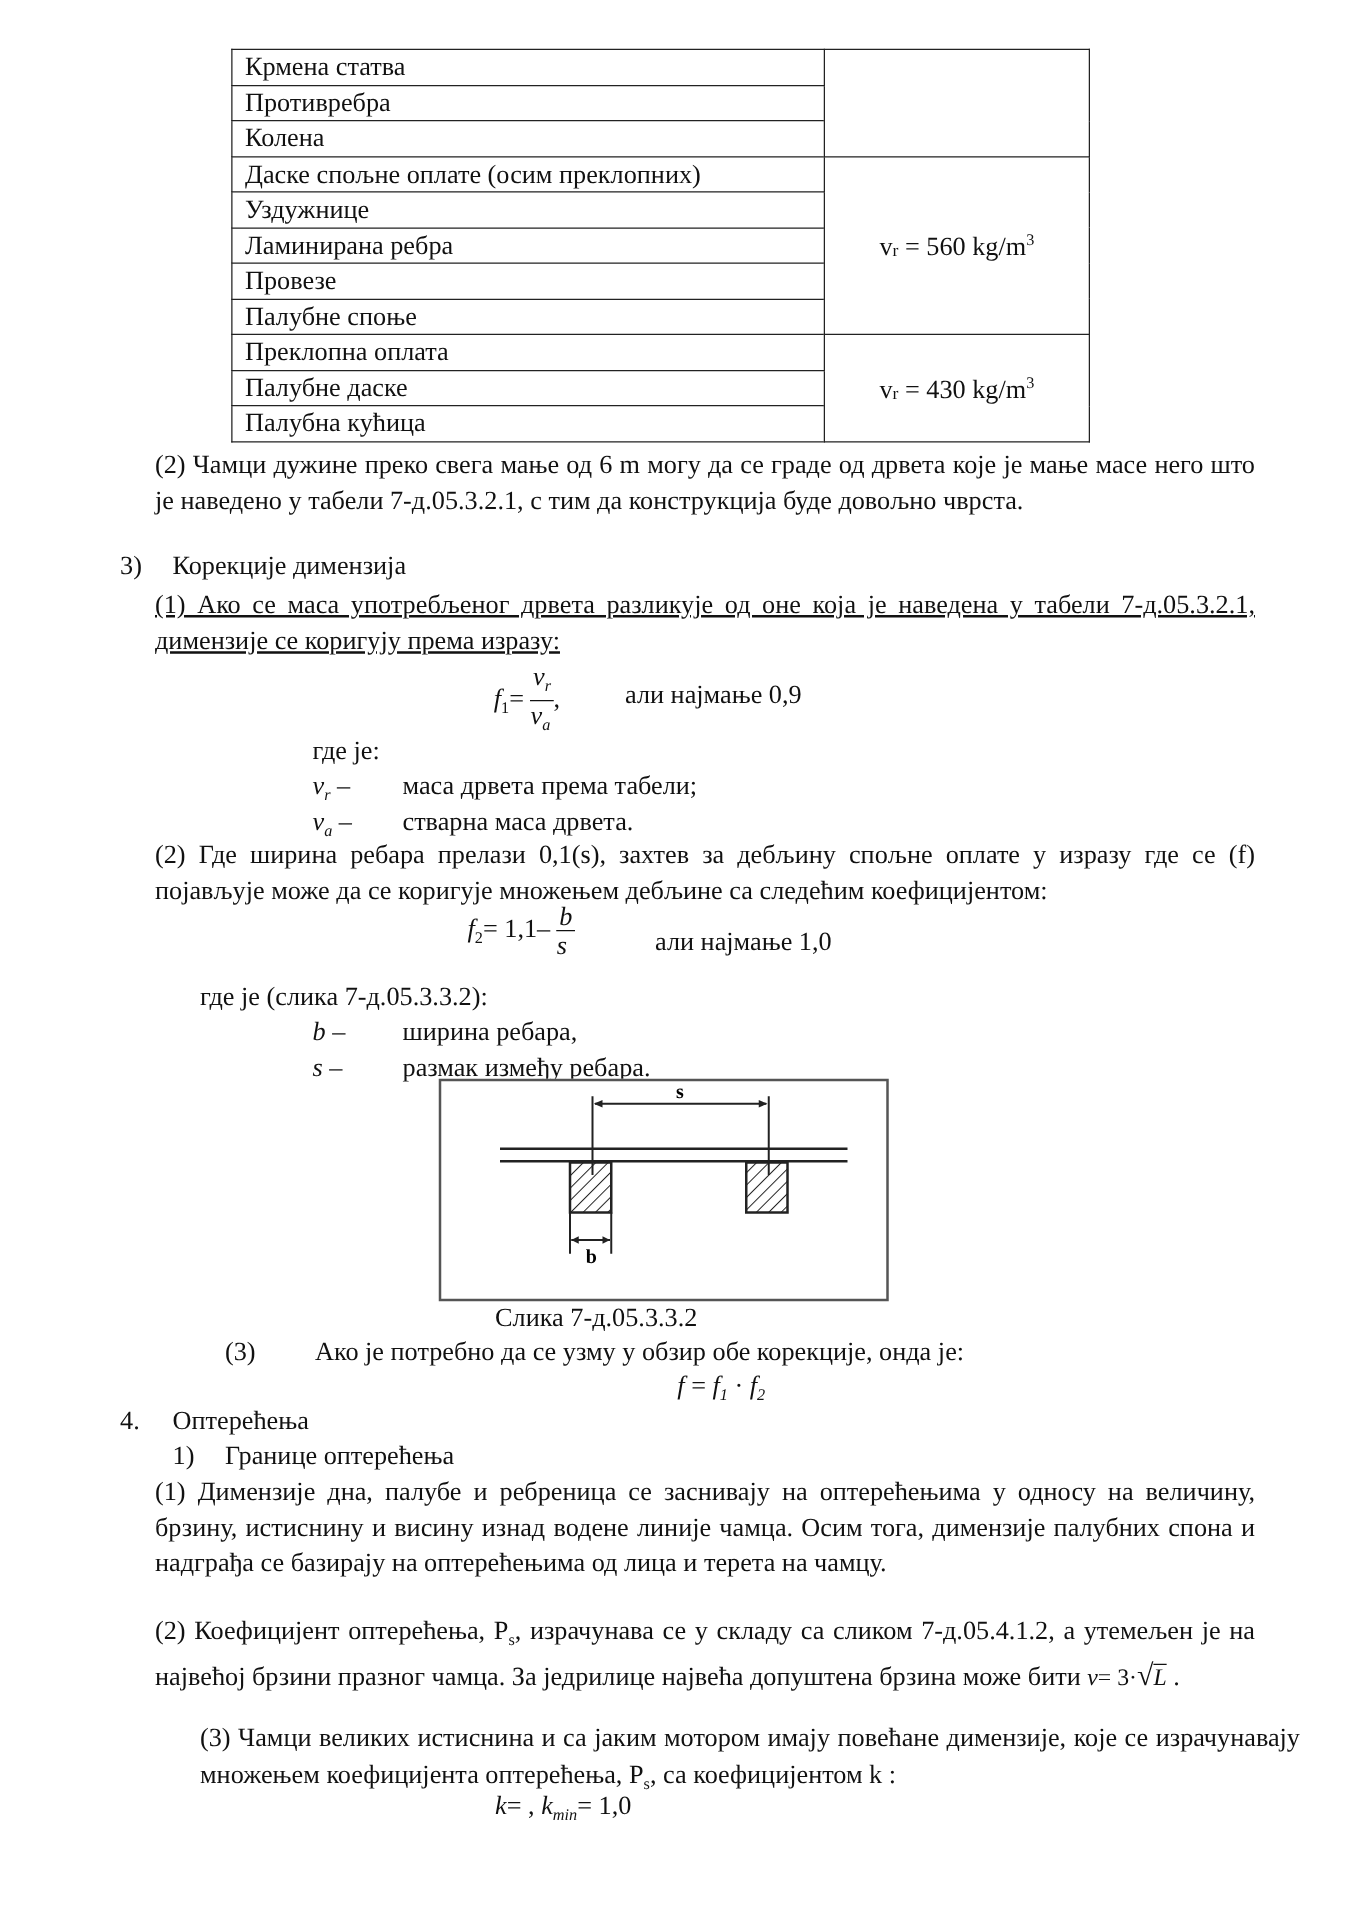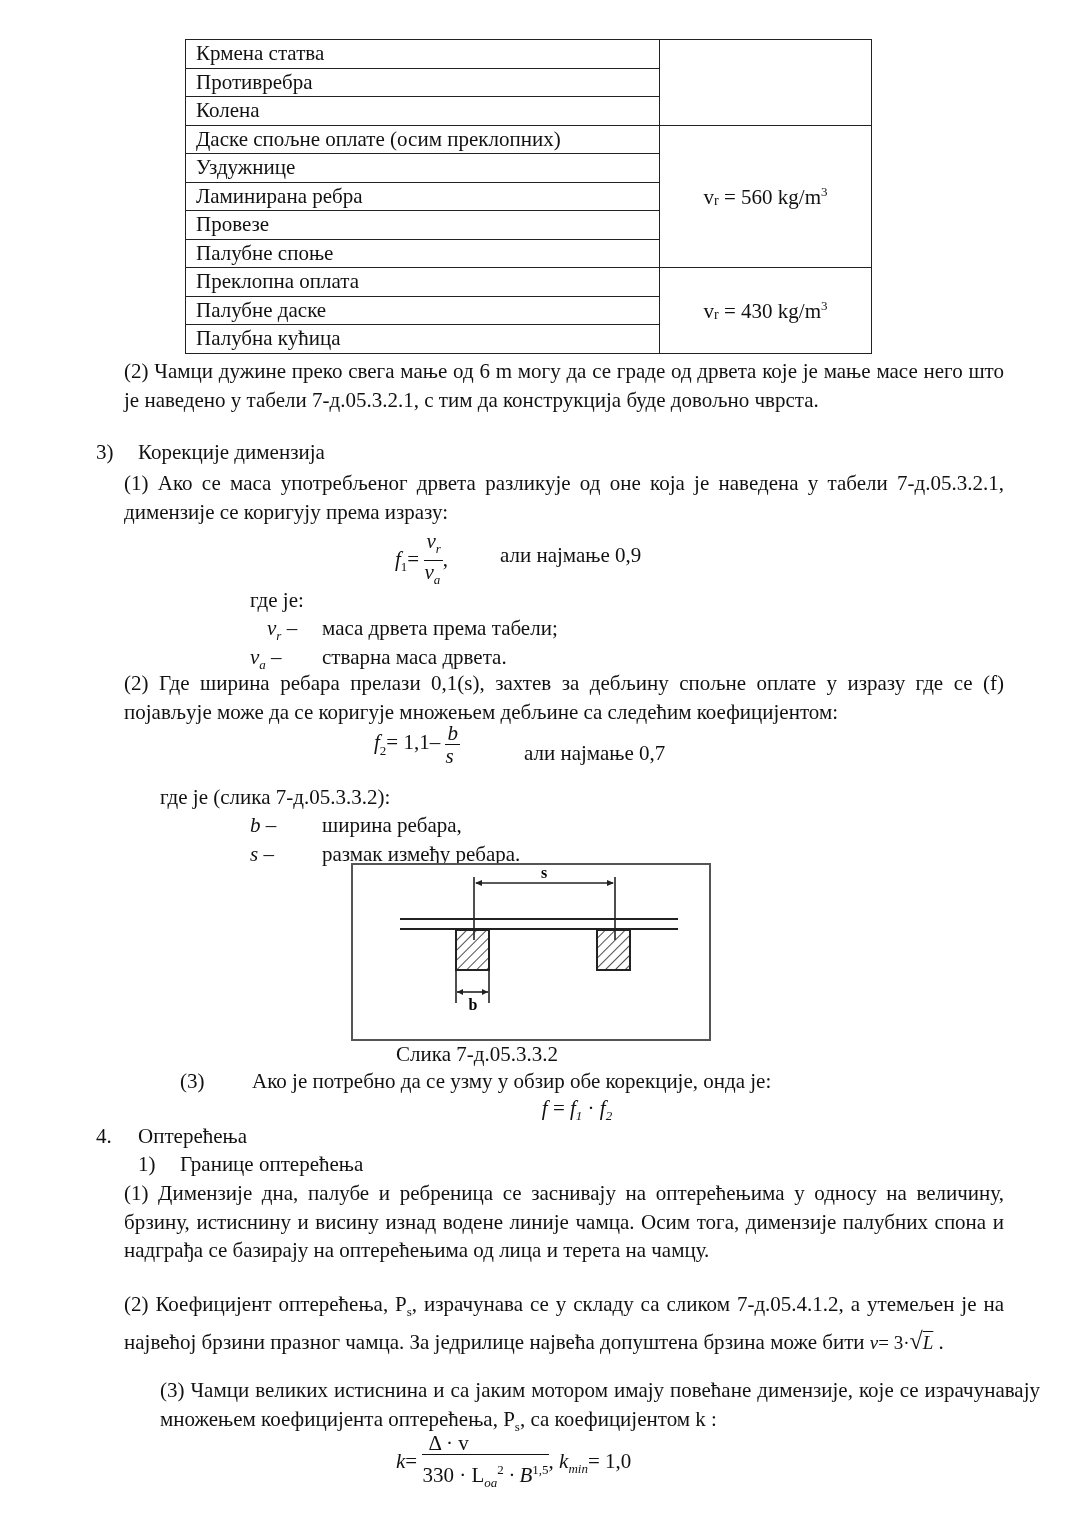--- a/index.html
+++ b/index.html
@@ -72,53 +72,53 @@
     </tbody>
 </table>
 
 <div class="para" style="top:357px;">
   <span>(2)  Чамци дужине преко свега мање од 6 m могу да се граде од дрвета које је мање масе него што је наведено у табели 7-д.05.3.2.1, с тим да конструкција буде довољно чврста.</span>
 </div>
 
 <div class="abs" style="left:96px; top:440px;">3)</div>
 <div class="abs" style="left:138px; top:440px;">Корекције димензија</div>
 
-<div class="para" style="top:469px;">
+<div class="para" style="top:469px;text-decoration:underline;">
   <span>(1)  Ако се маса употребљеног дрвета разликује од оне која је наведена у табели 7-д.05.3.2.1, димензије се коригују према изразу:</span>
 </div>
 
 <div class="abs" style="left:395px; top:530px;">
   <span class="i">f</span><sub class="small">1</sub><span>=</span>
   <span class="frac">
     <span class="num"><span class="i">v</span><sub class="small i">r</sub></span>
     <span class="den"><span class="i">v</span><sub class="small i">a</sub></span>
   </span><span>,</span>
 </div>
 <div class="abs" style="left:500px; top:543px;">али најмање 0,9</div>
 
 <div class="abs" style="left:250px; top:588px;">где је:</div>
 <div id="defs1">
-    <div class="abs" style="left: 250px; top: 616px; margin-left: 17px;"><span class="i">v</span><sub class="small i">r</sub><span> –</span></div>
+    <div class="abs" style="left: 250px; top: 616px;"><span class="i">v</span><sub class="small i">r</sub><span> –</span></div>
     <div class="abs" style="left: 322px; top: 616px;">маса дрвета према табели;</div>
     <div class="abs" style="left: 250px; top: 644.5px;"><span class="i">v</span><sub class="small i">a</sub><span> –</span></div>
     <div class="abs" style="left: 322px; top: 644.5px;">стварна маса дрвета.</div>
   </div>
 
 <div class="para" style="top:669px;">
   <span>(2)  Где ширина ребара прелази 0,1(s), захтев за дебљину спољне оплате у изразу где се (f) појављује може да се коригује множењем дебљине са следећим коефицијентом:</span>
 </div>
 
 <div class="abs" style="left:374px; top:722px;">
   <span class="i">f</span><sub class="small">2</sub><span>= 1,1– </span>
   <span class="frac">
     <span class="num i">b</span>
     <span class="den i">s</span>
   </span>
 </div>
-<div class="abs" style="left:524px; top:741px;">али најмање 0,7</div>
+<div class="abs" style="left:524px; top:741px;">али најмање 1,0</div>
 
 <div class="abs" style="left:160px; top:785px;">где је (слика 7-д.05.3.3.2):</div>
 <div id="defs2">
     <div class="abs" style="left: 250px; top: 813px;"><span class="i">b</span><span> –</span></div>
     <div class="abs" style="left: 322px; top: 813px;">ширина ребара,</div>
     <div class="abs" style="left: 250px; top: 841.5px;"><span class="i">s</span><span> –</span></div>
     <div class="abs" style="left: 322px; top: 841.5px;">размак између ребара.</div>
   </div>
 
 <div class="figure">
@@ -167,17 +167,14 @@
 <div class="para" style="top:1290px;">
   <span>(2)  Коефицијент оптерећења, P</span><sub class="small">s</sub><span>, израчунава се у складу са сликом 7-д.05.4.1.2, а утемељен је на највећој брзини празног чамца. За једрилице највећа допуштена брзина може бити </span><span style="font-size:19px;"><span class="i">v</span><span>= 3·</span><span style="font-weight:bold;font-size:24px;">√</span><span style="text-decoration:overline;" class="i">L</span></span><span> .</span>
 </div>
 
 <div class="para" style="top:1376px;margin-left:36px;">
   <span>(3)  Чамци великих истиснина и са јаким мотором имају повећане димензије, које се израчунавају множењем коефицијента оптерећења, P</span><sub class="small">s</sub><span>, са коефицијентом k :</span>
 </div>
 
 <div class="abs" style="left:396px; top:1432px;">
   <span class="i">k</span><span>=</span>
-  <span class="frac">
-    <span class="num" style="padding:0 6px;">Δ · v</span>
-    <span class="den" style="padding-top:4px;"><span>330 · L</span><sub class="small i">oa</sub><sup class="small">2</sup><span class="i"> · B</span><sup class="small">1,5</sup></span>
-  </span><span>, </span><span class="i">k</span><sub class="small i">min</sub><span>= 1,0</span>
+  <span>, </span><span class="i">k</span><sub class="small i">min</sub><span>= 1,0</span>
 </div>
 
 </body></html>

